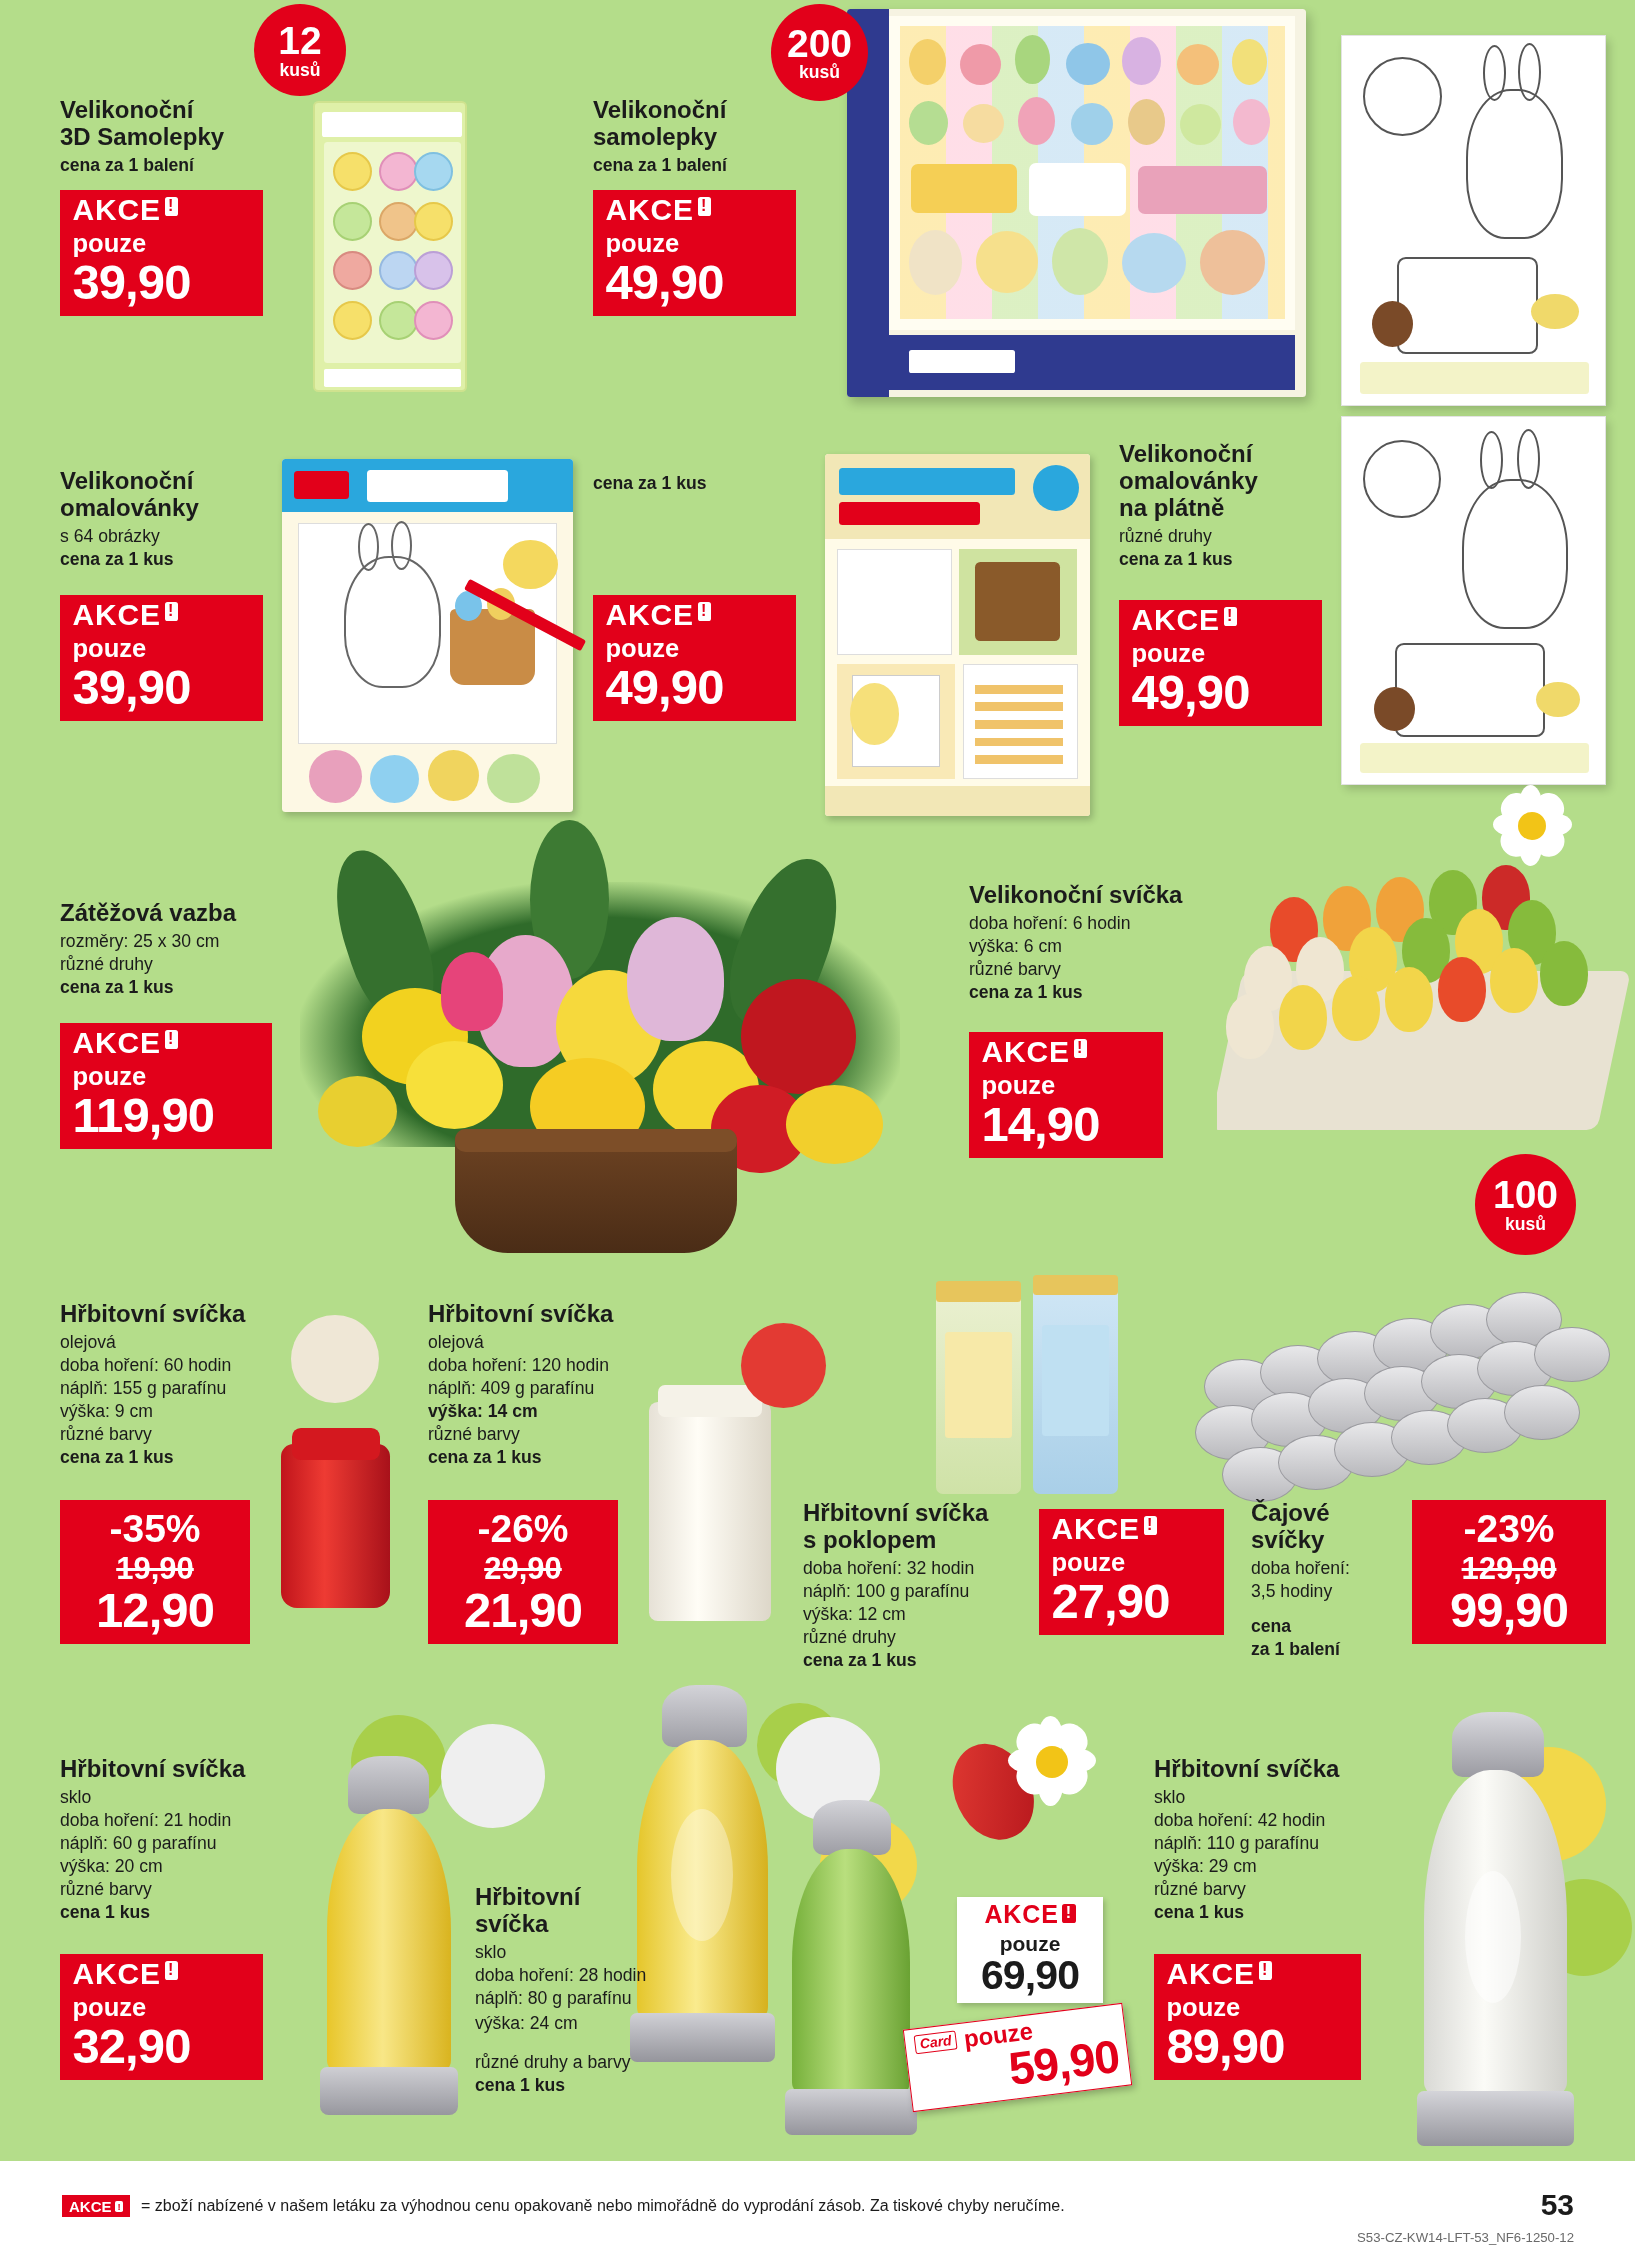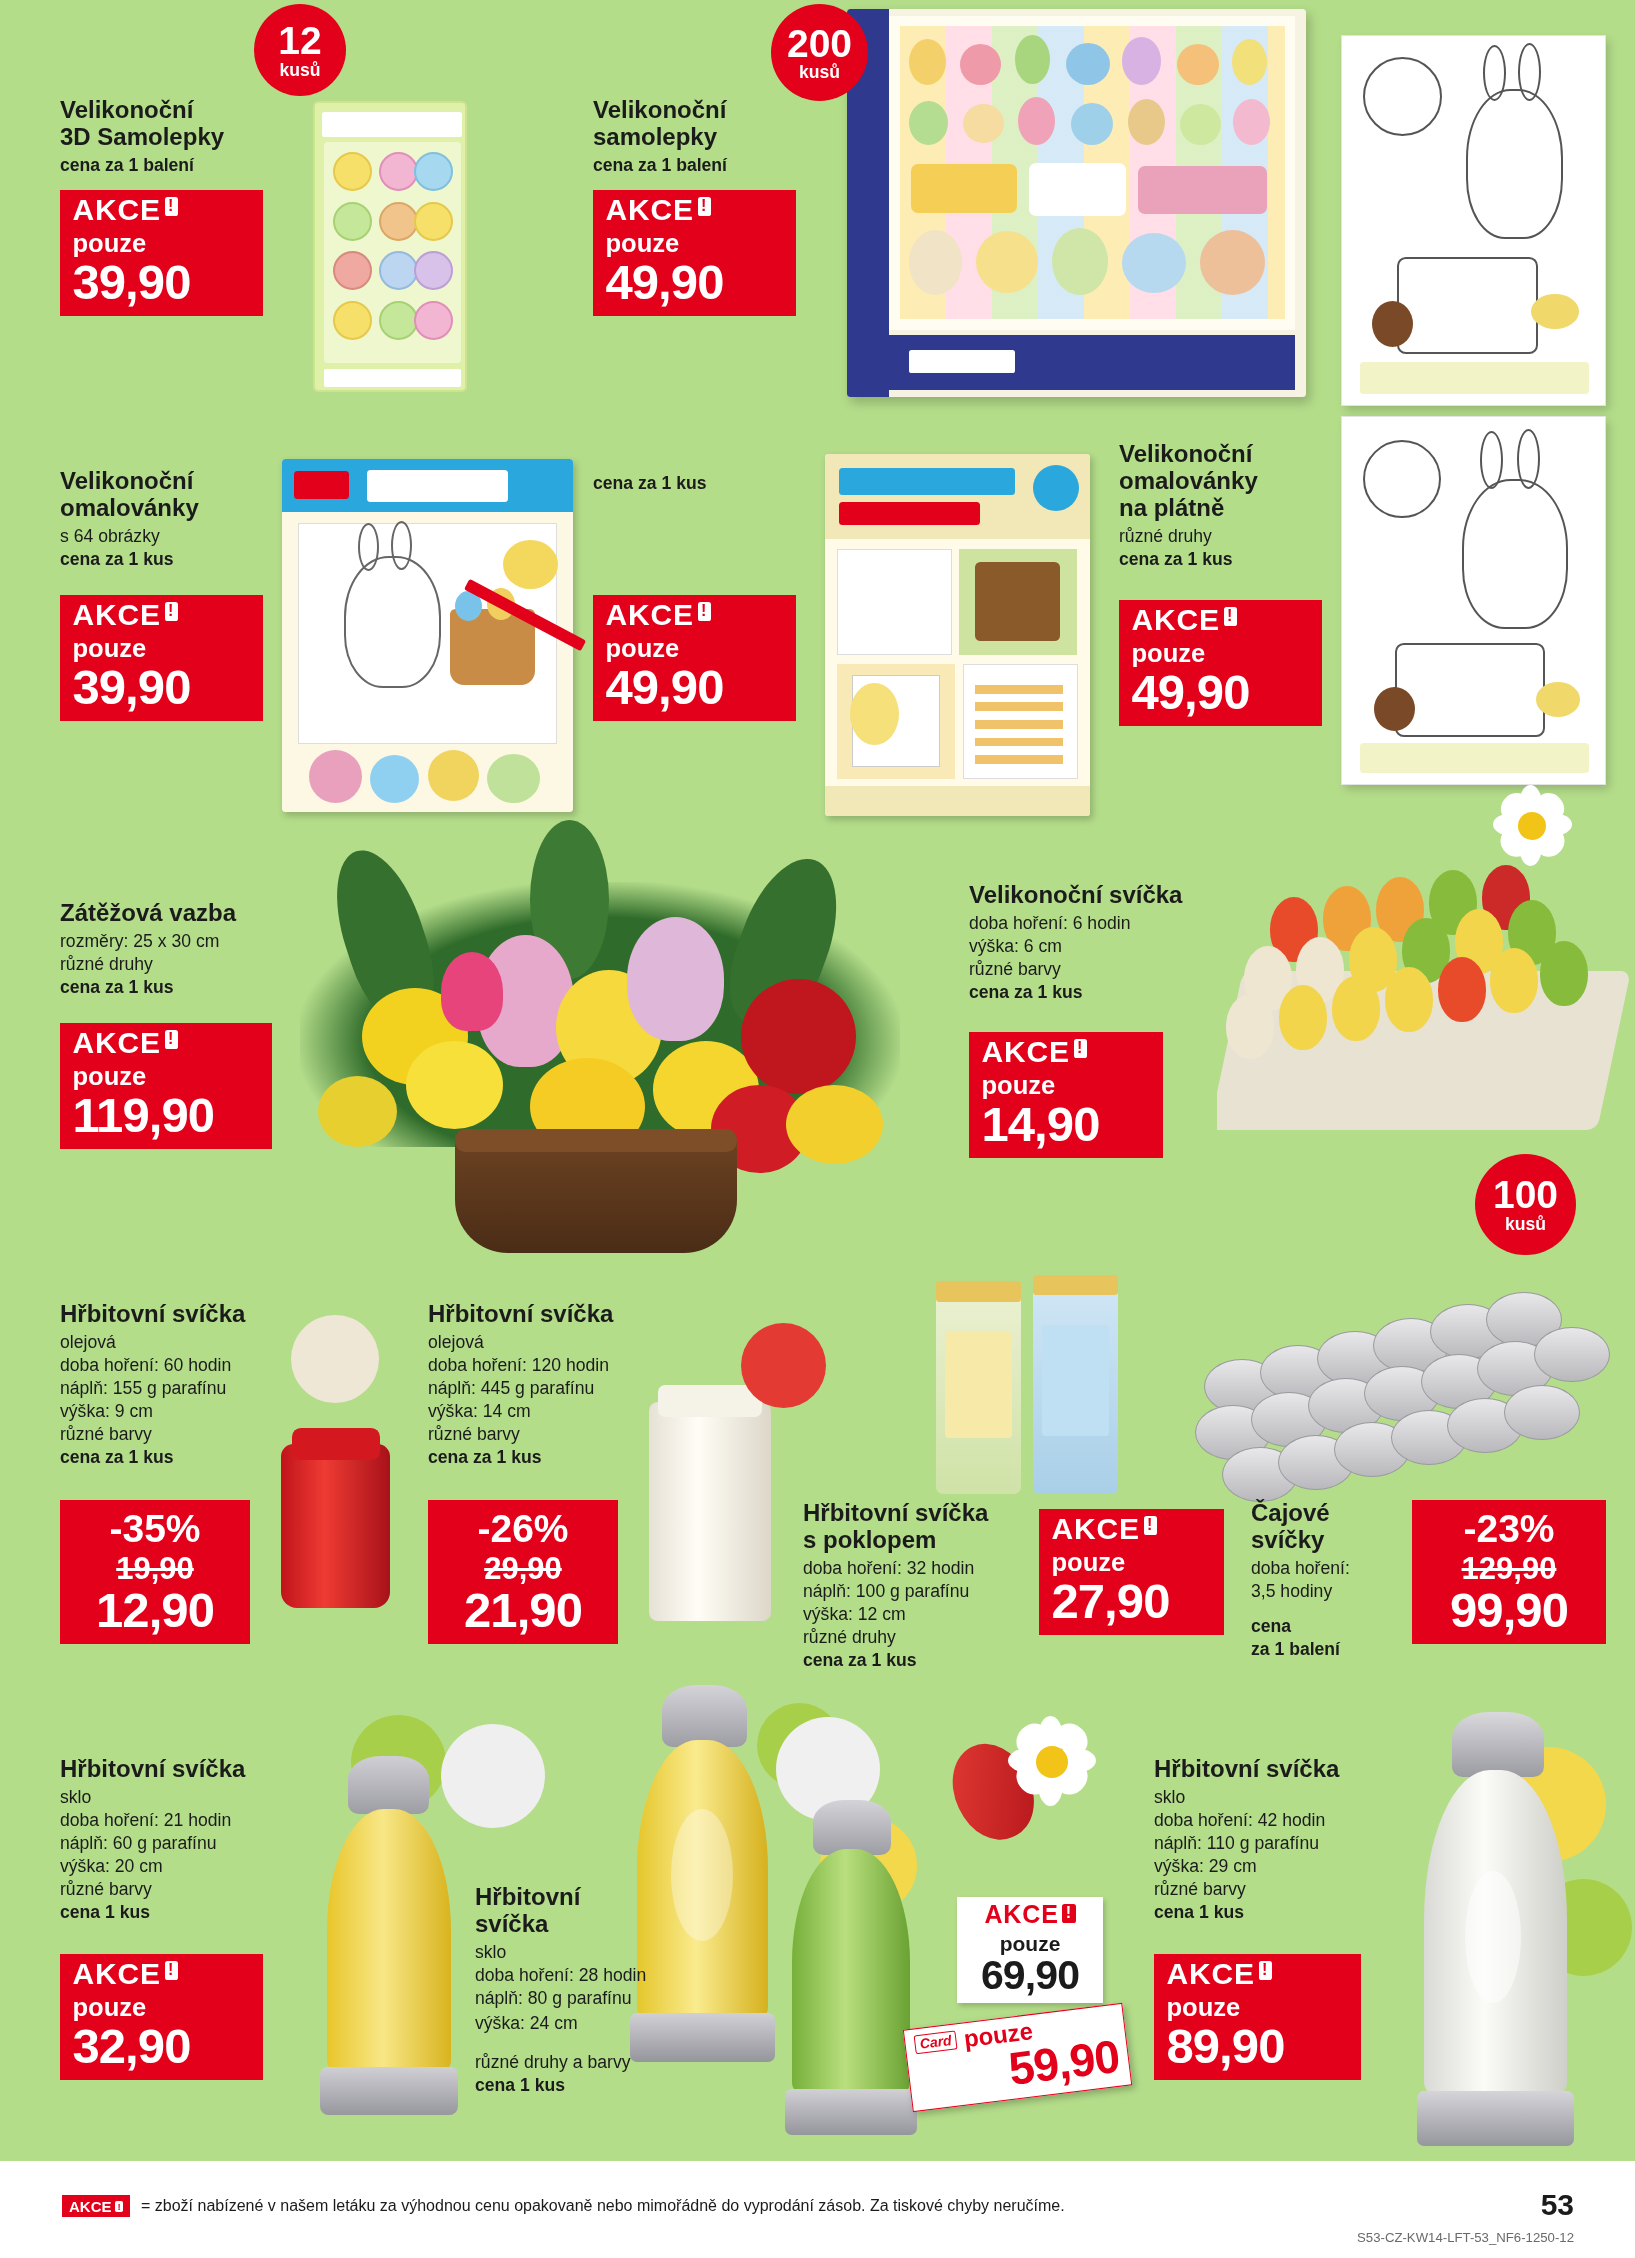--- a/index.html
+++ b/index.html
@@ -534,22 +534,22 @@
     <div class="oldprice">19,90</div>
     <div class="value" style="text-align:center;">12,90</div>
   </div>
 
   <div class="block" style="left:428px; top:1301px; width:229px;">
     <div class="title">
       <div>Hřbitovní svíčka</div>
     </div>
     <div class="subtitle">olejová</div>
     <div class="subtitle" style="margin-top:0;">doba hoření: 120 hodin</div>
-    <div class="subtitle" style="margin-top:0;">náplň: 445 g parafínu</div>
-    <div class="subtitle" style="margin-top:0;">výška: 14 cm</div>
+    <div class="subtitle" style="margin-top:0;">náplň: 409 g parafínu</div>
+    <div class="subtitle" style="margin-top:0;font-weight:bold;">výška: 14 cm</div>
     <div class="subtitle" style="margin-top:0;">různé barvy</div>
     <div class="subtitle bold-line" style="margin-top:0;">cena za 1 kus</div>
   </div>
   <div class="pricebox" style="left:428px; top:1500px; width:190px; padding-top:8.8px;">
     <div class="discount">-26%</div>
     <div class="oldprice">29,90</div>
     <div class="value" style="text-align:center;">21,90</div>
   </div>
 
   <div class="block" style="left:803px; top:1500px; width:221px;">

